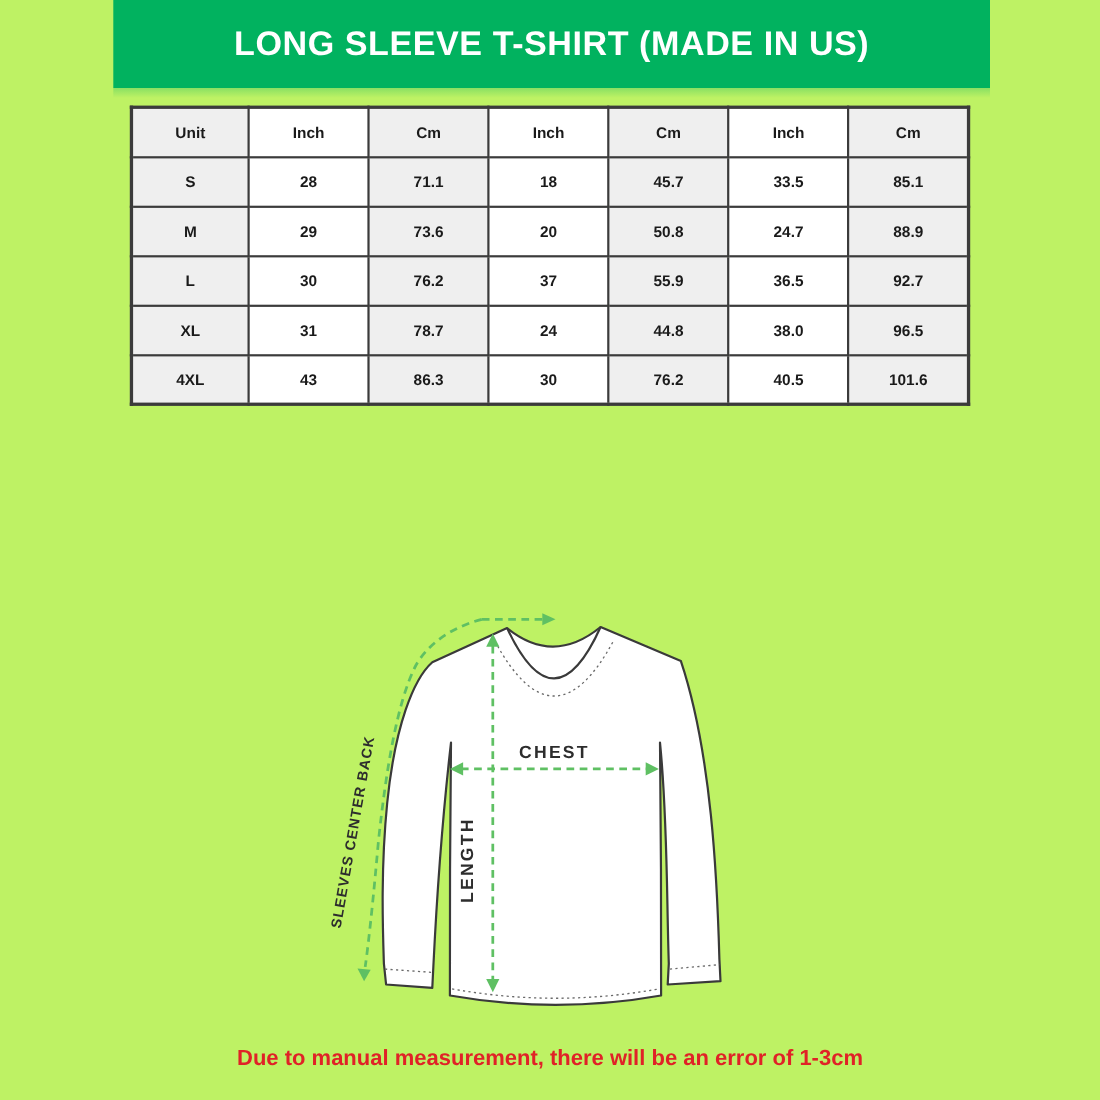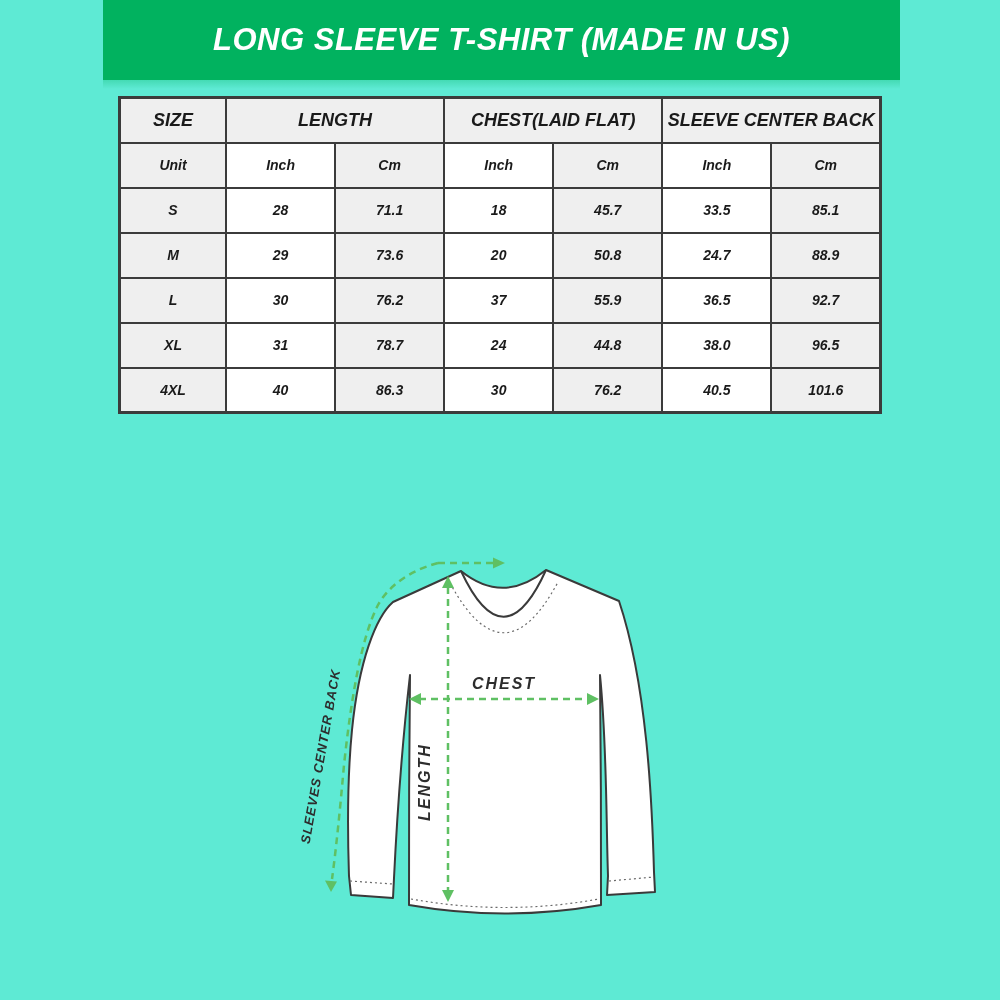--- a/index.html
+++ b/index.html
@@ -1,24 +1,23 @@
 <!DOCTYPE html>
 <html><head>
 <meta charset="utf-8">
 <style>
   * { margin: 0; padding: 0; box-sizing: border-box; }
   html, body { background: #ffffff; }
   .page {
     position: relative;
     width: 1000px;
     height: 1000px;
-    background: #5eead4;
+    background: #bef264;
     font-family: "Liberation Sans", sans-serif;
     overflow: hidden;
-    font-style: italic;
   }
   
   .banner {
     position: absolute;
     left: 103px; top: 0;
     width: 797px; height: 80px;
     background: #01b25f;
     display: flex;
     align-items: center;
     justify-content: center;
@@ -99,26 +98,20 @@
       <colgroup>
         <col style="width:14%">
           <col style="width:14.33%">
           <col style="width:14.33%">
         <col style="width:14.33%">
           <col style="width:14.34%">
           <col style="width:14.33%">
           <col style="width:14.34%">
       </colgroup>
       <tbody>
-          <tr>
-        <th class="g">SIZE</th>
-        <th class="g" colspan="2">LENGTH</th>
-        <th class="g" colspan="2">CHEST(LAID FLAT)</th>
-        <th class="g" colspan="2">SLEEVE CENTER BACK</th>
-      </tr>
       <tr>
         <td class="g">Unit</td>
         <td>Inch</td>
         <td class="g">Cm</td>
         <td>Inch</td>
         <td class="g">Cm</td>
         <td>Inch</td>
         <td class="g">Cm</td>
       </tr>
       <tr>
@@ -152,21 +145,21 @@
         <td class="g">XL</td>
         <td>31</td>
         <td class="g">78.7</td>
         <td>24</td>
         <td class="g">44.8</td>
         <td>38.0</td>
         <td class="g">96.5</td>
       </tr>
       <tr>
         <td class="g">4XL</td>
-        <td>40</td>
+        <td>43</td>
         <td class="g">86.3</td>
         <td>30</td>
         <td class="g">76.2</td>
         <td>40.5</td>
         <td class="g">101.6</td>
       </tr>
     </tbody>
       </table>
   </div>
 
@@ -214,14 +207,15 @@
         <path d="M140,18 C110,26 90,42 80,60 C63,93 53,155 46,220 C42,265 38,305 34,334" fill="none" stroke="#5fc063" stroke-width="2.5" stroke-dasharray="7 5"></path>
         <polygon points="33,347 27,335.5 39,336.5" fill="#5fc063"></polygon>
       </g>
 
       <text class="svg-label" x="206" y="144" text-anchor="middle" font-size="16" letter-spacing="2">CHEST</text>
       <text class="svg-label" transform="translate(132,237) rotate(-90)" text-anchor="middle" font-size="16" letter-spacing="2">LENGTH</text>
       <text class="svg-label" transform="translate(27,212) rotate(-80)" text-anchor="middle" font-size="13" letter-spacing="1">SLEEVES CENTER BACK</text>
     </svg>
   </div>
 
+  <div class="note">Due to manual measurement, there will be an error of 1-3cm</div>
 
 </div>
 
 </body></html>

